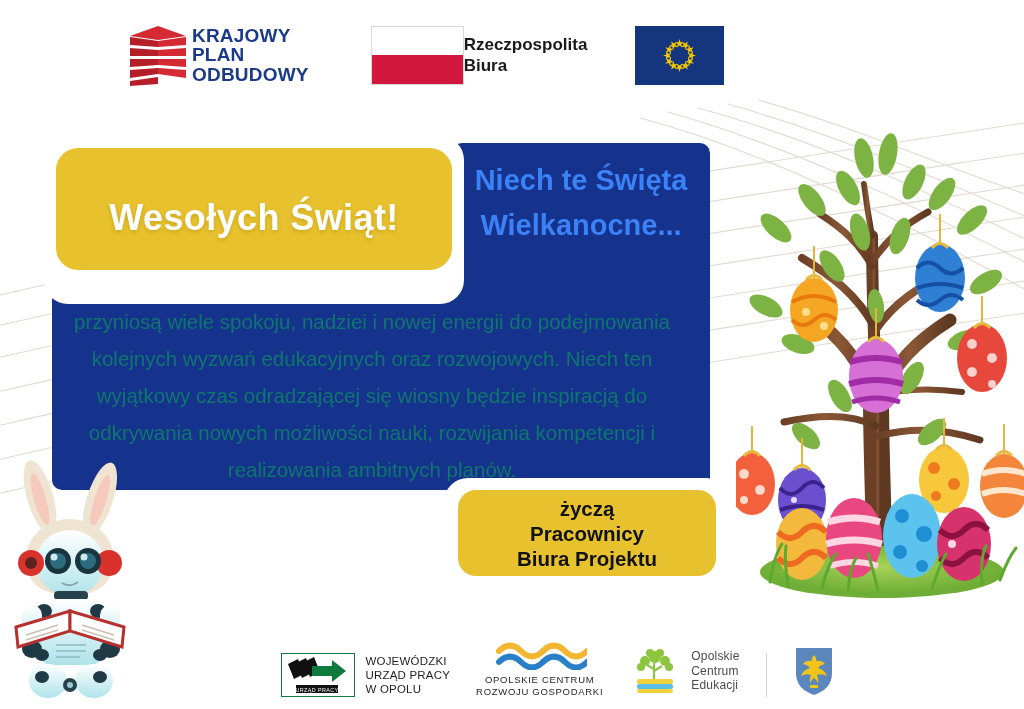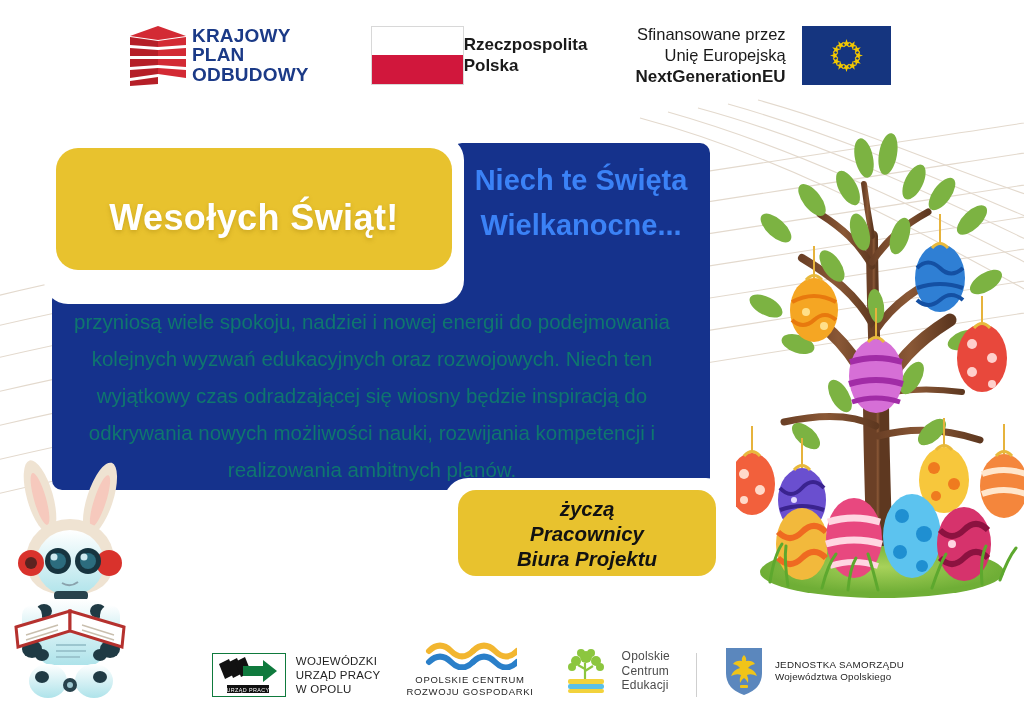--- a/index.html
+++ b/index.html
@@ -176,21 +176,20 @@
     z-index: 5;
     display: flex;
     flex-direction: column;
     align-items: center;
     justify-content: center;
   }
   .sign-chip span {
     color: #121212;
     font-size: 20.5px;
     font-weight: bold;
-    font-style: italic;
     line-height: 25px;
   }
 
   
   .footer {
     position: absolute;
     left: 0; bottom: 12px;
     width: 1024px;
     height: 70px;
     display: flex;
@@ -265,30 +264,25 @@
       </div>
     </div>
 
     <div class="hdr-block pl">
       <div class="pl-flag">
         <div class="w"></div>
           <div class="r"></div>
       </div>
       <div class="pl-text">
         <div>Rzeczpospolita</div>
-        <div>Polska</div>
+        <div>Biura</div>
       </div>
     </div>
 
     <div class="hdr-block eu">
-      <div class="eu-text">
-        <div>Sfinansowane przez</div>
-        <div>Unię Europejską</div>
-        <div class="b">NextGenerationEU</div>
-      </div>
       <div class="eu-flag">
         <svg viewBox="0 0 89 59" width="89" height="59">
           <g fill="#f2c800">
             <g id="eustars">
               <polygon points="44.5,13 45.6,16.2 49,16.2 46.2,18.2 47.3,21.4 44.5,19.4 41.7,21.4 42.8,18.2 40,16.2 43.4,16.2"></polygon>
             </g>
             <use href="#eustars" transform="rotate(30 44.5 29.5)"></use>
             <use href="#eustars" transform="rotate(60 44.5 29.5)"></use>
             <use href="#eustars" transform="rotate(90 44.5 29.5)"></use>
             <use href="#eustars" transform="rotate(120 44.5 29.5)"></use>
@@ -631,20 +625,16 @@
 
     <div class="f-item">
       <svg width="42" height="52" viewBox="0 0 42 52">
         <path d="M3 3 L39 3 L39 28 Q39 44 21 50 Q3 44 3 28 Z" fill="#5b87bd"></path>
         <g fill="#f0c419">
           <path d="M21 10 q-3 3 -2 6 q-6 -1 -9 3 q5 1 7 4 q-7 2 -9 8 q6 -3 10 -1 q-2 4 -1 8 q2 -4 4 -5
                    q2 1 4 5 q1 -4 -1 -8 q4 -2 10 1 q-2 -6 -9 -8 q2 -3 7 -4 q-3 -4 -9 -3 q1 -3 -2 -6 z"></path>
           <rect x="17" y="40" width="8" height="3" rx="1"></rect>
         </g>
       </svg>
-      <div class="f-label sm2">
-        <div style="font-size:9.8px; letter-spacing:.3px;">JEDNOSTKA SAMORZĄDU</div>
-        <div style="font-size:9.8px;">Województwa Opolskiego</div>
-      </div>
     </div>
   </div>
 
 </div>
 
 </body></html>

